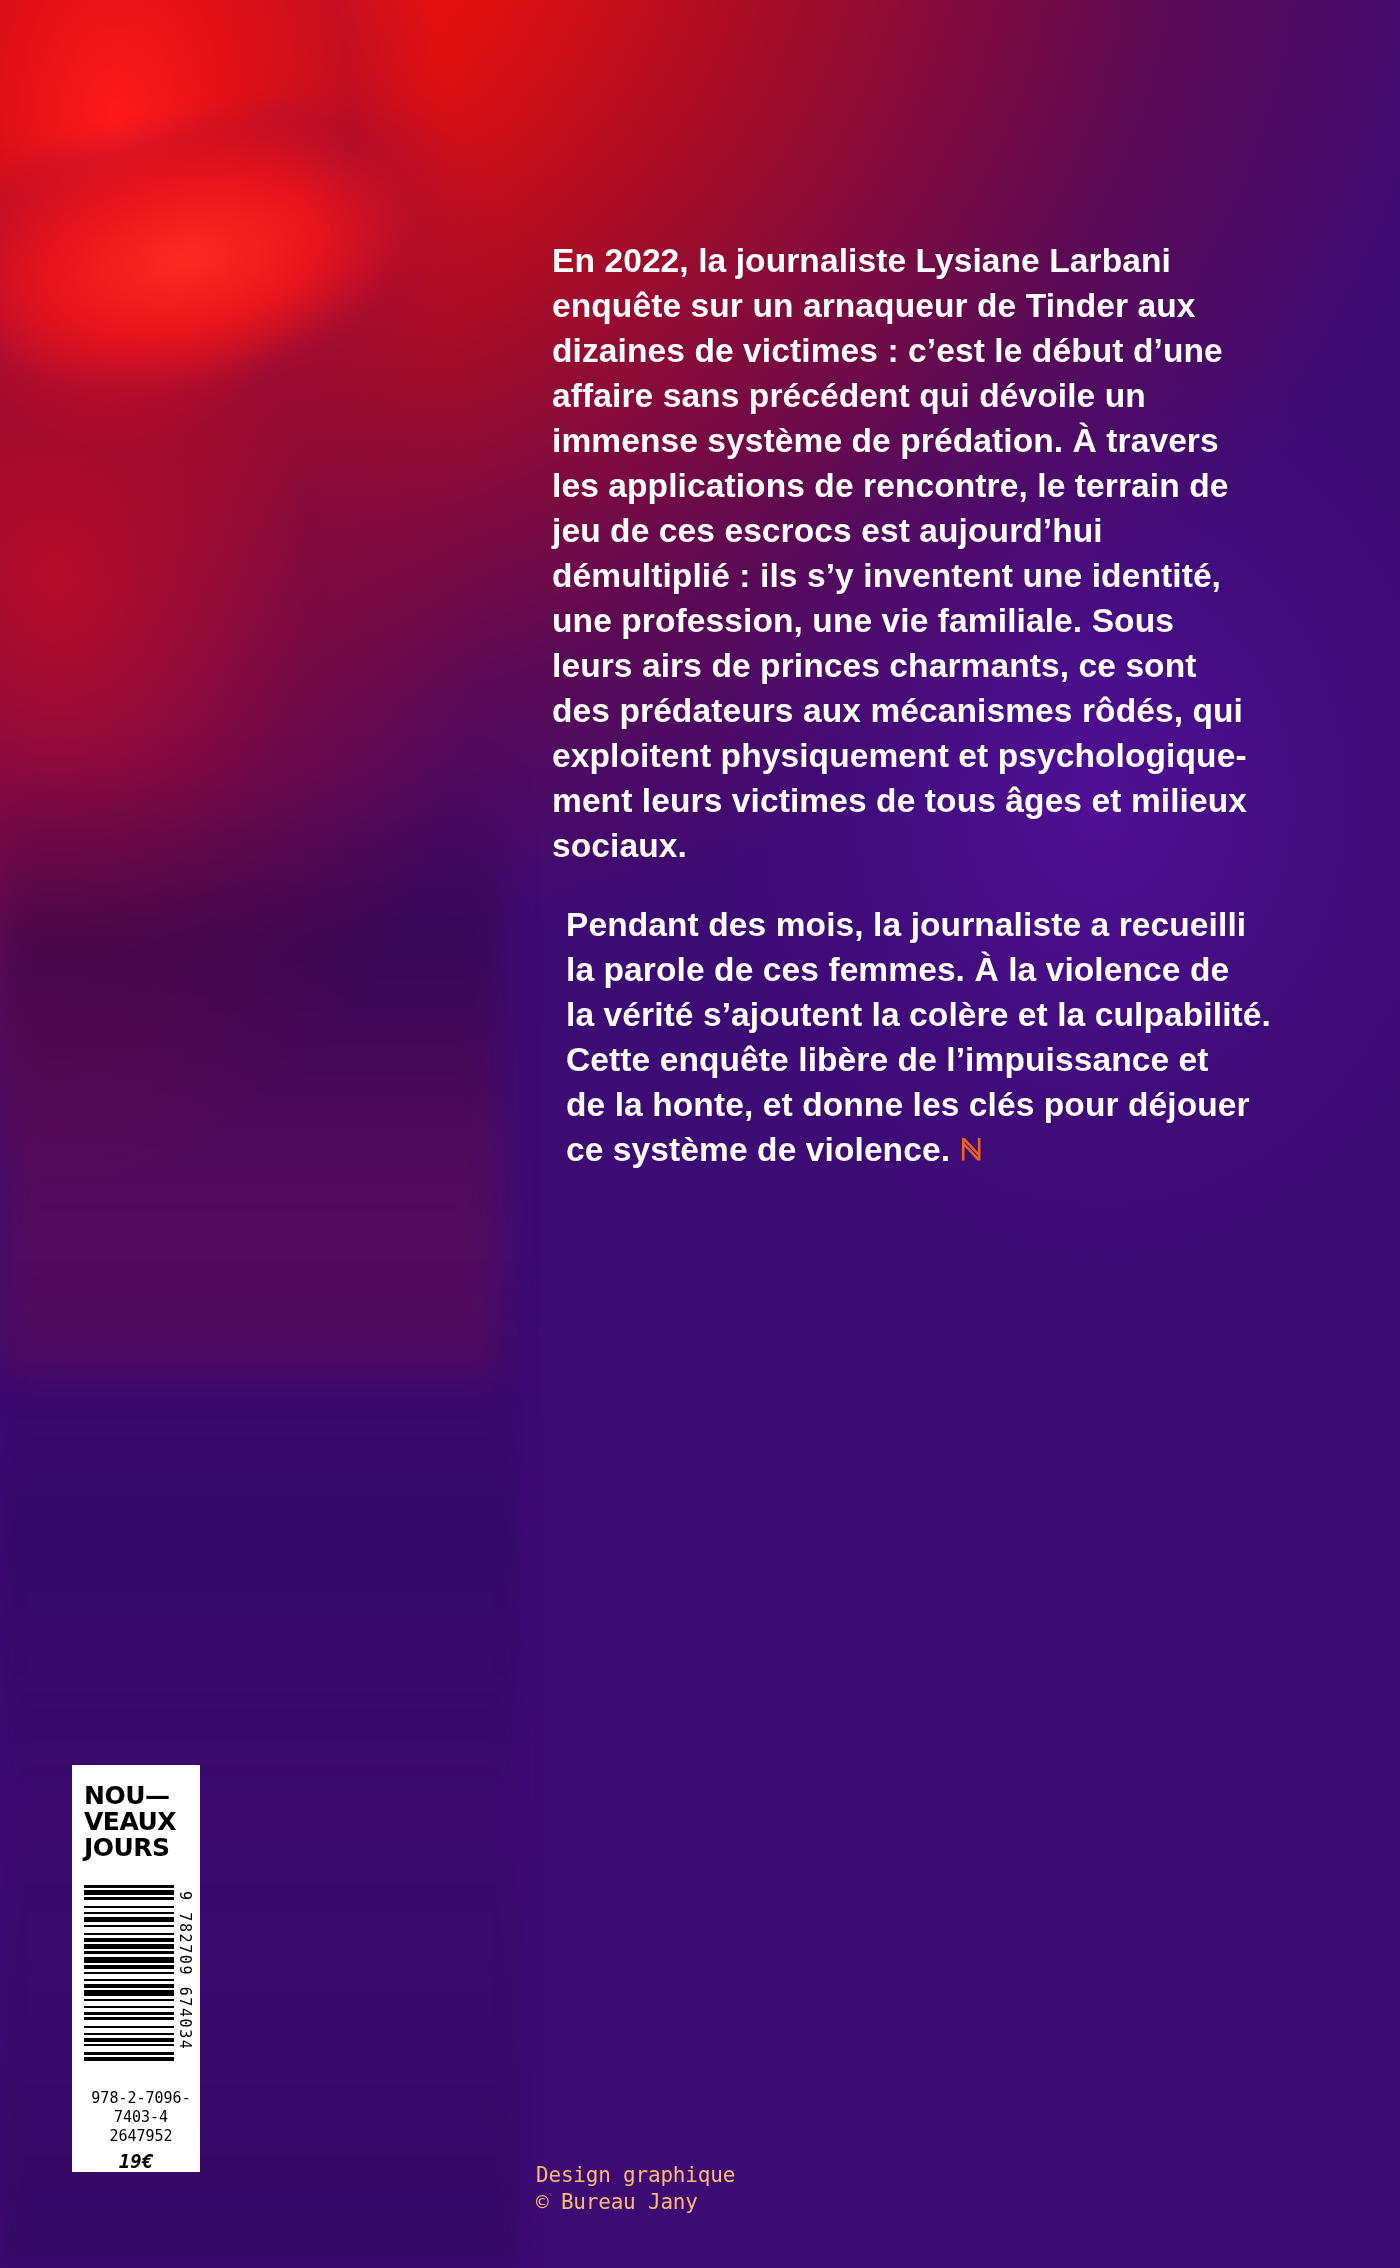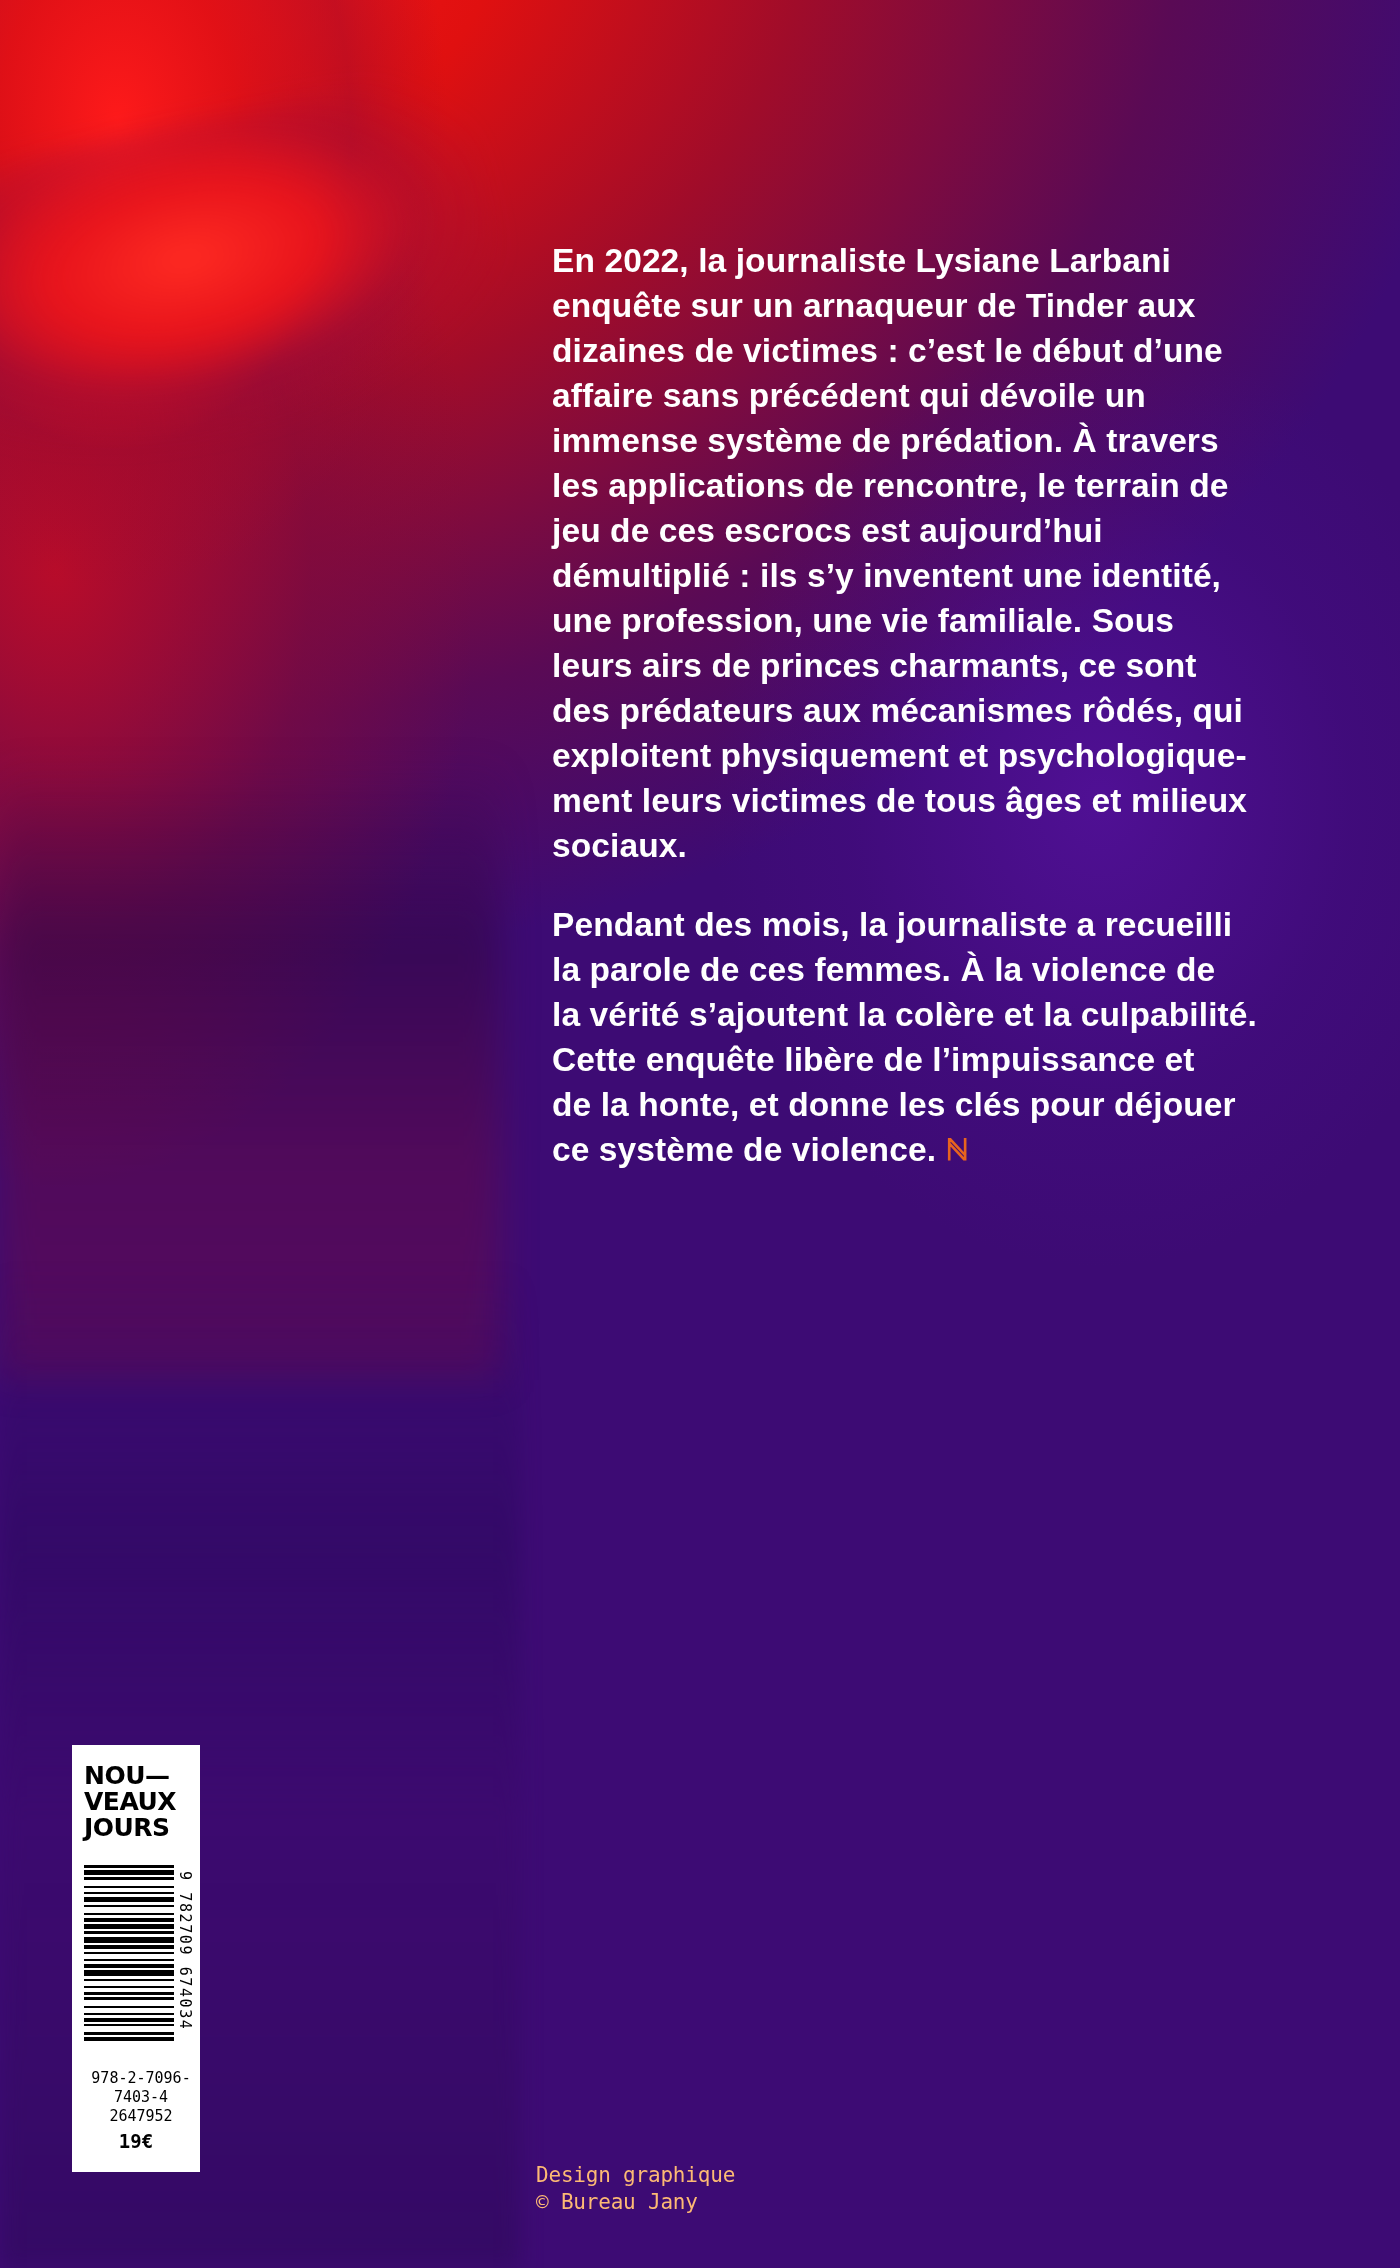--- a/index.html
+++ b/index.html
@@ -85,21 +85,21 @@
   }
   .blurb {
     color: #ffffff;
     font-size: 33.5px;
     line-height: 45px;
     font-weight: bold;
     letter-spacing: 0.1px;
     margin: 0 0 34px 0;
     white-space: pre-line;
   }
-  .blurb.p2 { margin-bottom: 32px; }
+  .blurb.p2 { margin-bottom: 32px; margin-left: 14px; }
   .endmark {
     display: inline-block;
     color: #e8641e;
     font-weight: bold;
     font-size: 30px;
     transform: translateY(-1px);
     letter-spacing: -2px;
   }
   .bio {
     color: #ffffff;
@@ -172,21 +172,22 @@
     padding: 2px 0 2px 0;
     white-space: pre-line;
     margin-left: 10px;
   }
   .price {
     font-family: "DejaVu Sans Mono", monospace;
     font-size: 19px;
     font-weight: bold;
     color: #000;
     text-align: center;
-    padding: 2px 0 20px 0;
+    padding: 2px 0 0 0;
+    font-style: italic;
   }
 </style>
 </head>
 <body>
 
 <div class="bg">
   <div class="bg-base"></div>
   <div class="bg-glow-right"></div>
   <div class="bg-left-red"></div>
   <div class="bg-swoop"></div>

